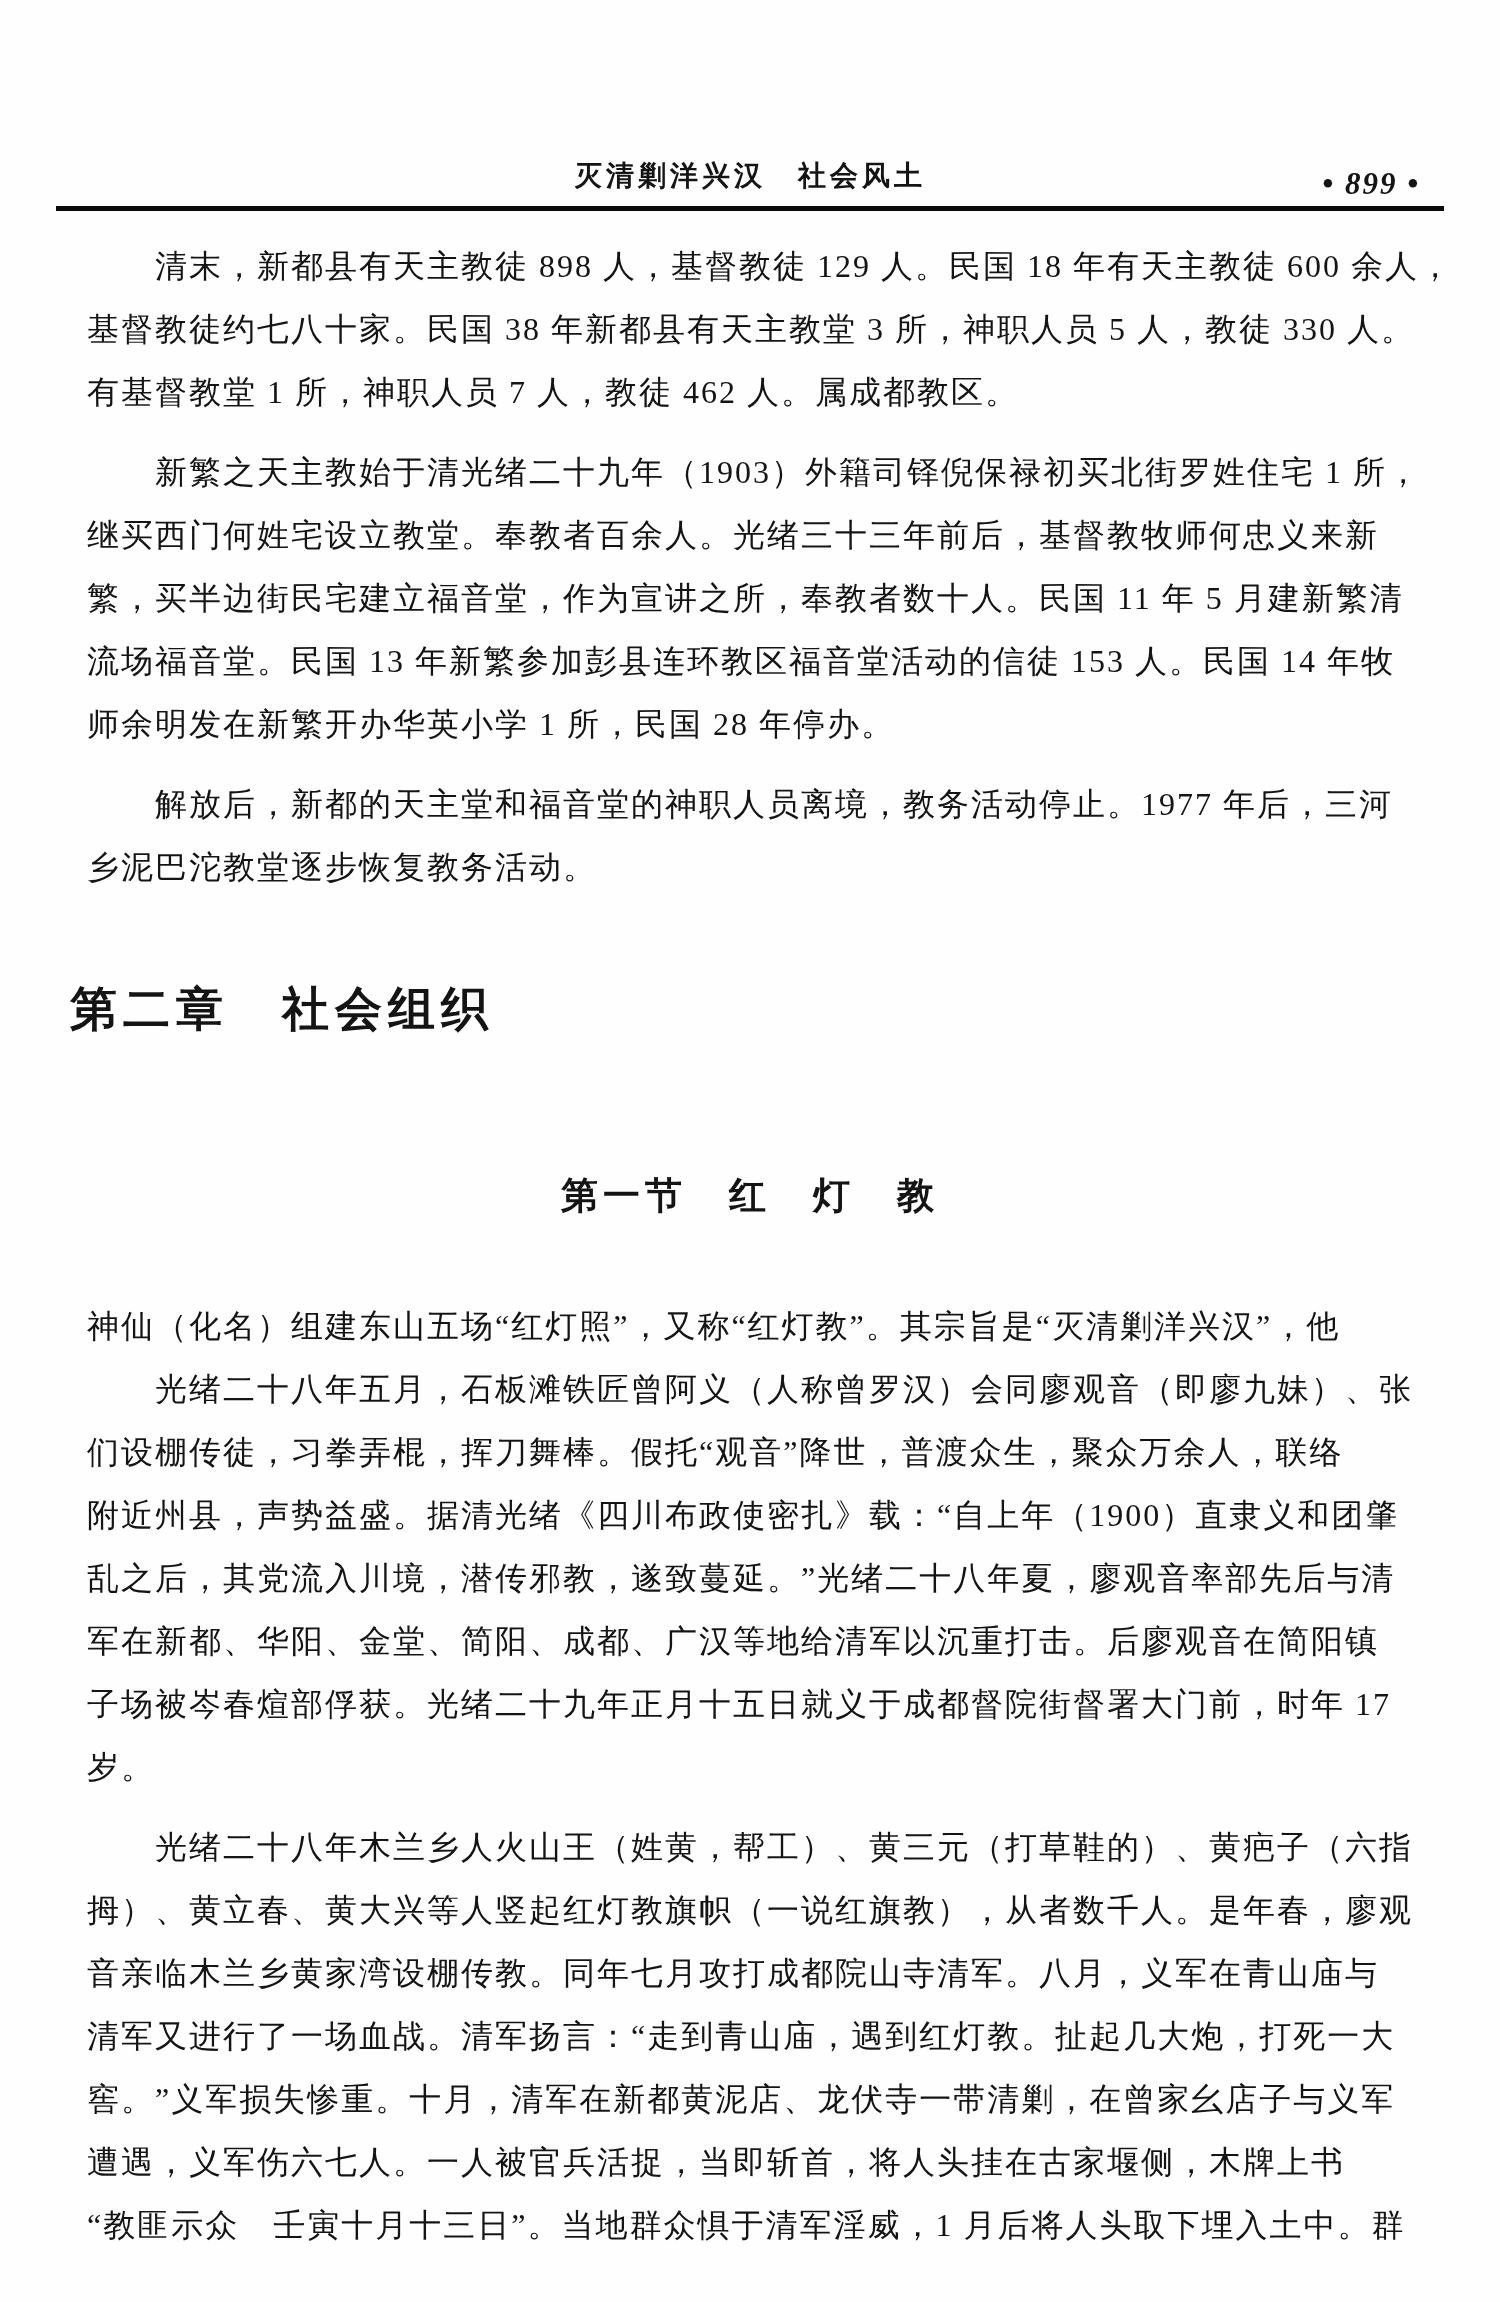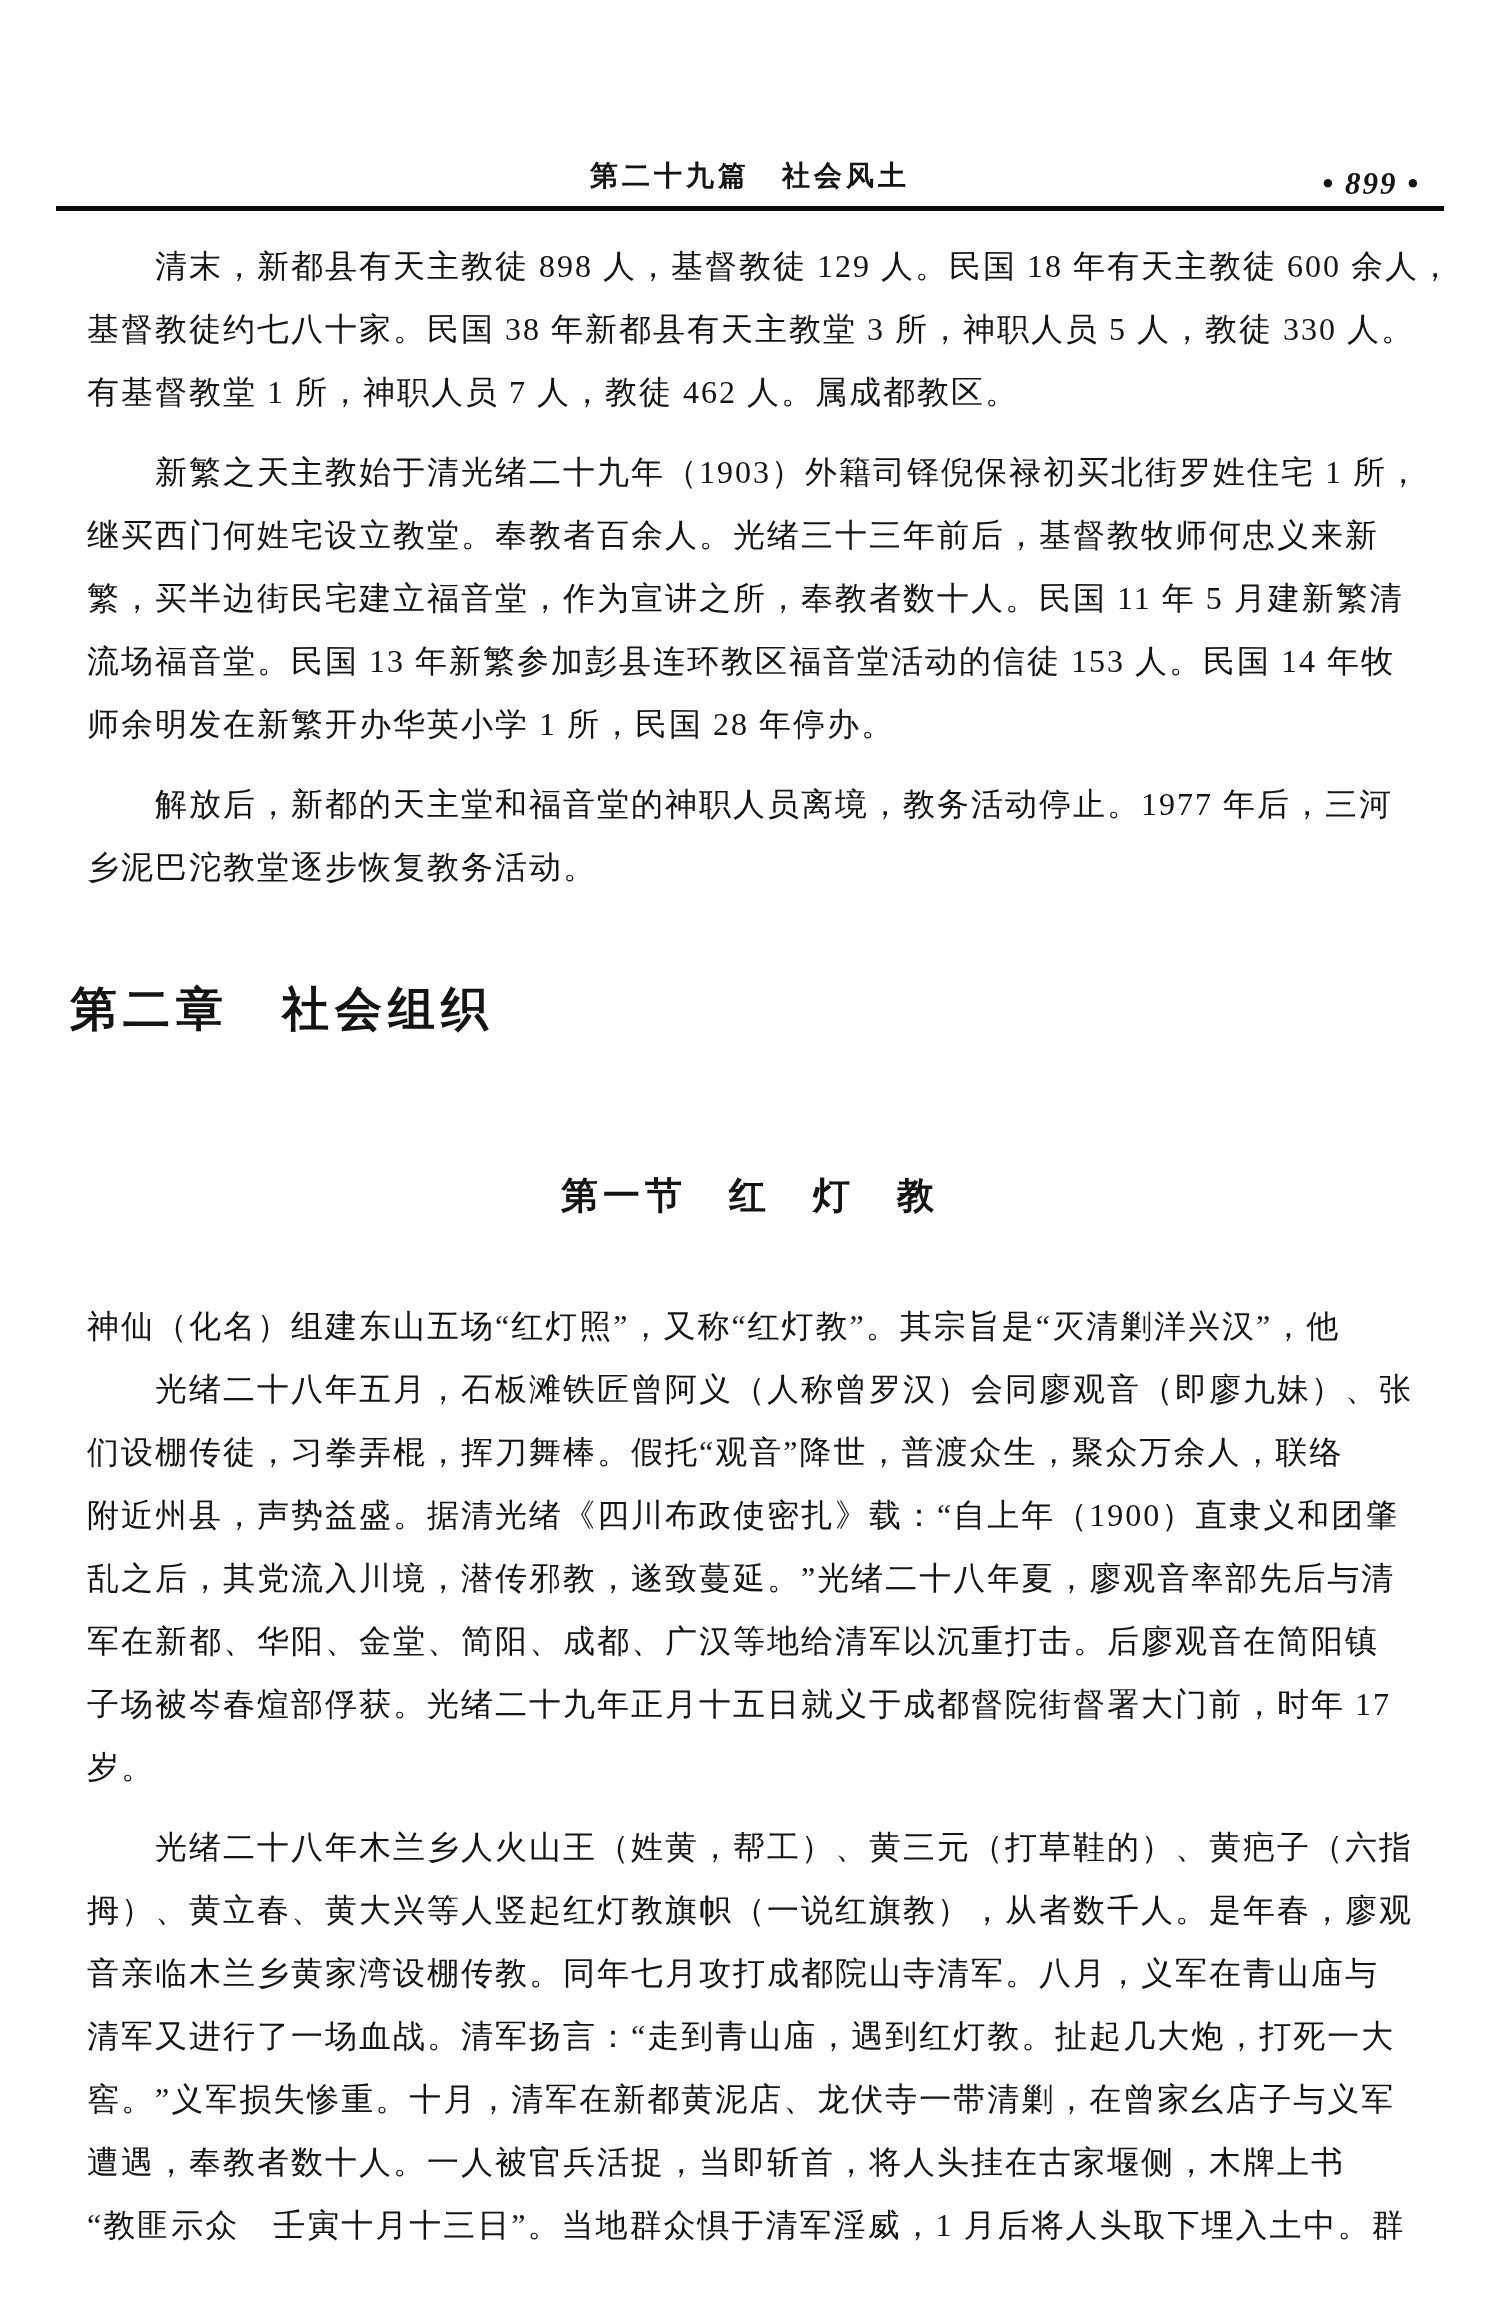--- a/index.html
+++ b/index.html
@@ -86,21 +86,21 @@
   .para-after-section {
     margin-top: 74px;
   }
 </style>
 </head>
 <body>
 
 <div class="page">
 
   <header class="running-head">
-    <span class="running-title">第二十九篇　社会风土</span>
+    <span class="running-title">灭清剿洋兴汉　社会风土</span>
     <span class="page-number">• 899 •</span>
   </header>
 
   <div class="head-rule"></div>
 
   <main class="body-text">
 
     <p class="para">
       <span class="bline indent">清末，新都县有天主教徒 898 人，基督教徒 129 人。民国 18 年有天主教徒 600 余人，</span>
       <span class="bline">基督教徒约七八十家。民国 38 年新都县有天主教堂 3 所，神职人员 5 人，教徒 330 人。</span>
@@ -134,18 +134,18 @@
       <span class="bline">子场被岑春煊部俘获。光绪二十九年正月十五日就义于成都督院街督署大门前，时年 17</span>
       <span class="bline">岁。</span>
     </p>
 
     <p class="para">
       <span class="bline indent">光绪二十八年木兰乡人火山王（姓黄，帮工）、黄三元（打草鞋的）、黄疤子（六指</span>
       <span class="bline">拇）、黄立春、黄大兴等人竖起红灯教旗帜（一说红旗教），从者数千人。是年春，廖观</span>
       <span class="bline">音亲临木兰乡黄家湾设棚传教。同年七月攻打成都院山寺清军。八月，义军在青山庙与</span>
       <span class="bline">清军又进行了一场血战。清军扬言：“走到青山庙，遇到红灯教。扯起几大炮，打死一大</span>
       <span class="bline">窖。”义军损失惨重。十月，清军在新都黄泥店、龙伏寺一带清剿，在曾家幺店子与义军</span>
-      <span class="bline">遭遇，奉教者数十人。一人被官兵活捉，当即斩首，将人头挂在古家堰侧，木牌上书</span>
+      <span class="bline">遭遇，义军伤六七人。一人被官兵活捉，当即斩首，将人头挂在古家堰侧，木牌上书</span>
       <span class="bline">“教匪示众　壬寅十月十三日”。当地群众惧于清军淫威，1 月后将人头取下埋入土中。群</span>
     </p>
 
   </main>
 </div>
 
 </body></html>

